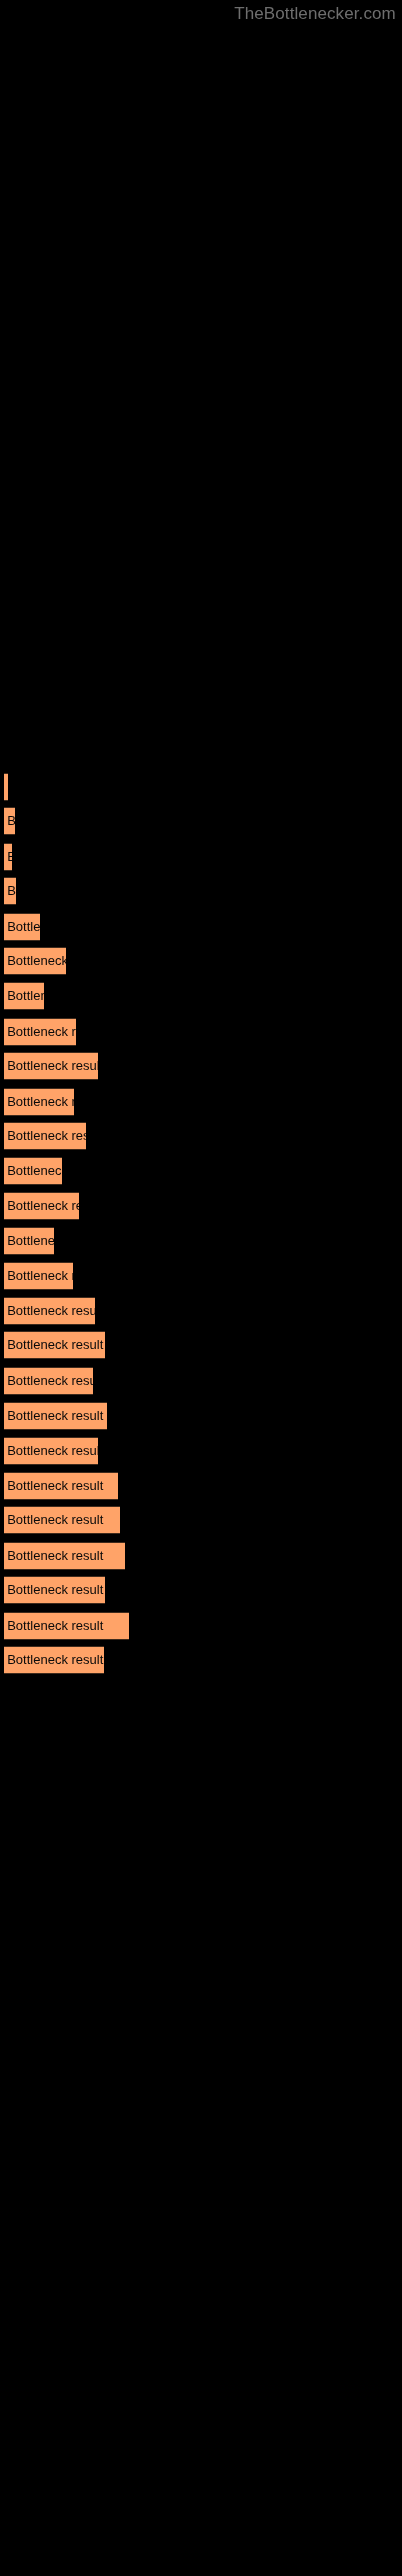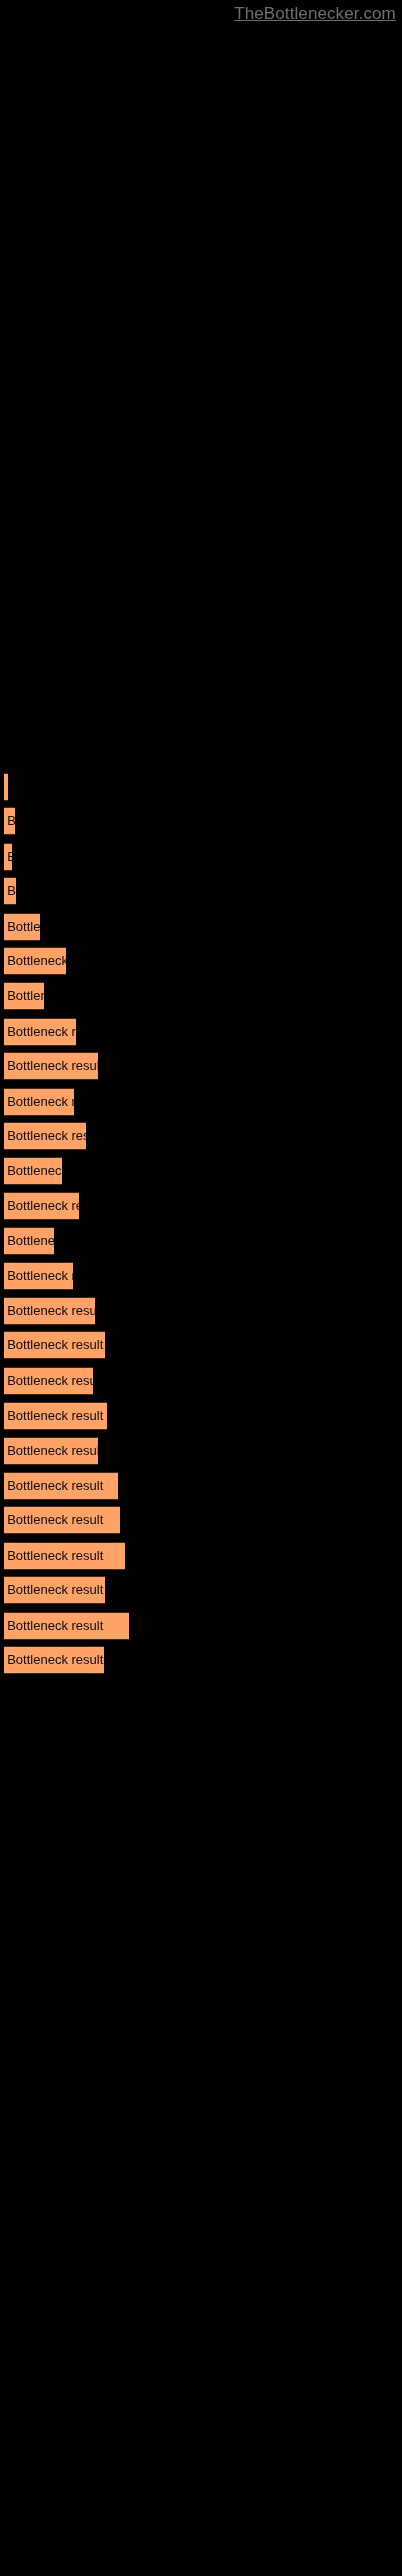--- a/index.html
+++ b/index.html
@@ -16,21 +16,20 @@
   }
   #site-title {
     position:absolute;
     top:1.6px; right:7.2px;
     font-size:17px;
     line-height:24px;
     color:#6e6e6e;
     letter-spacing:0.1px;
     white-space:nowrap;
     font-family:"Liberation Sans", sans-serif;
-    text-decoration:underline;
   }
   #chart-area {
     position:absolute;
     left:0; top:0;
     width:403px; height:2576px;
   }
   .bar-row {
     position:absolute;
     left:4px;
     height:28px;

